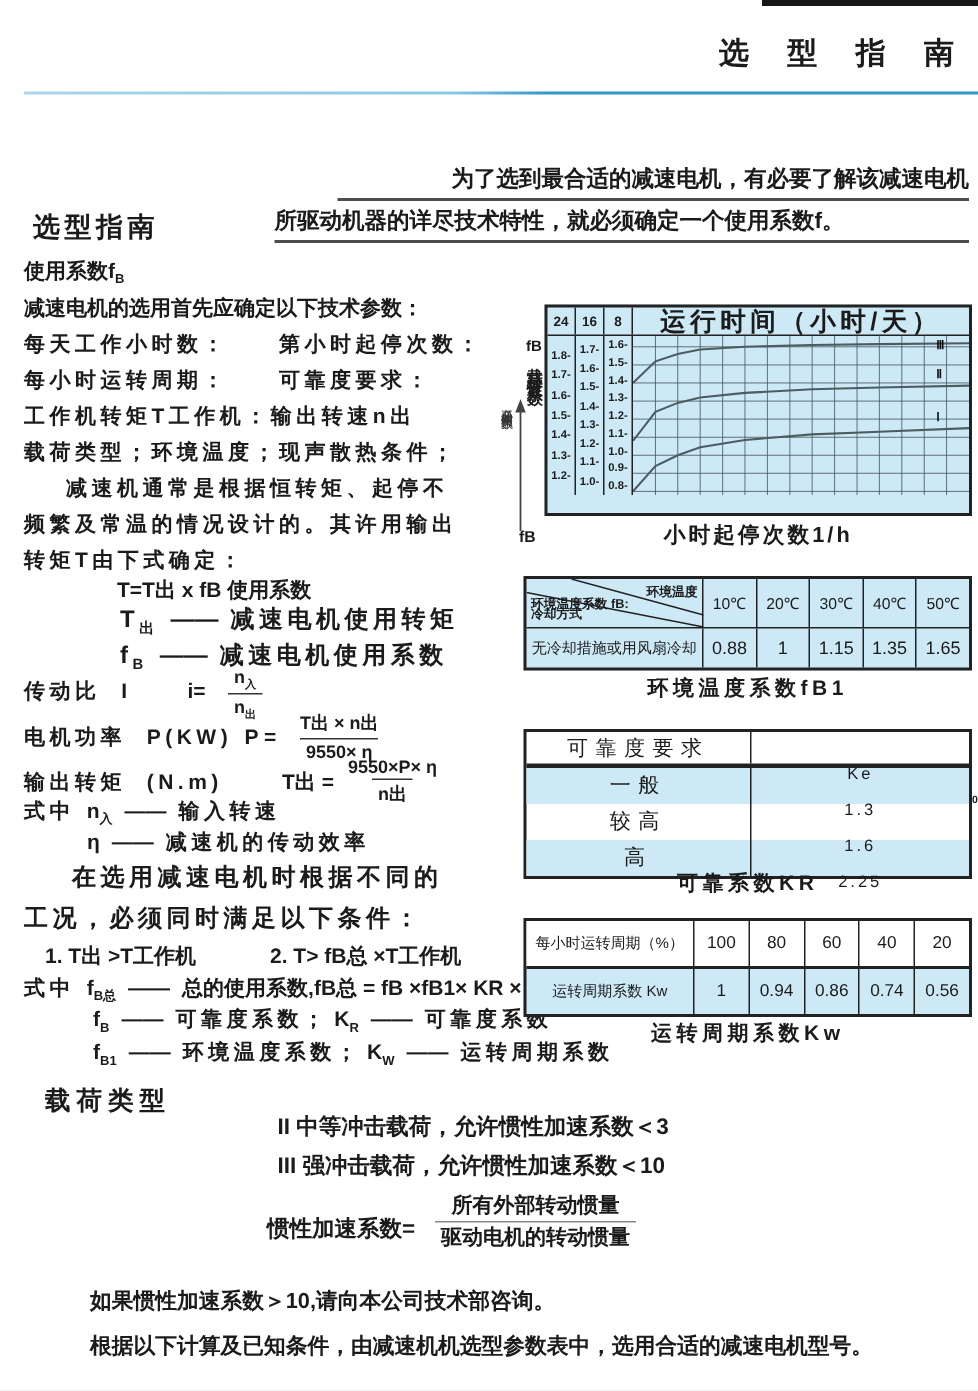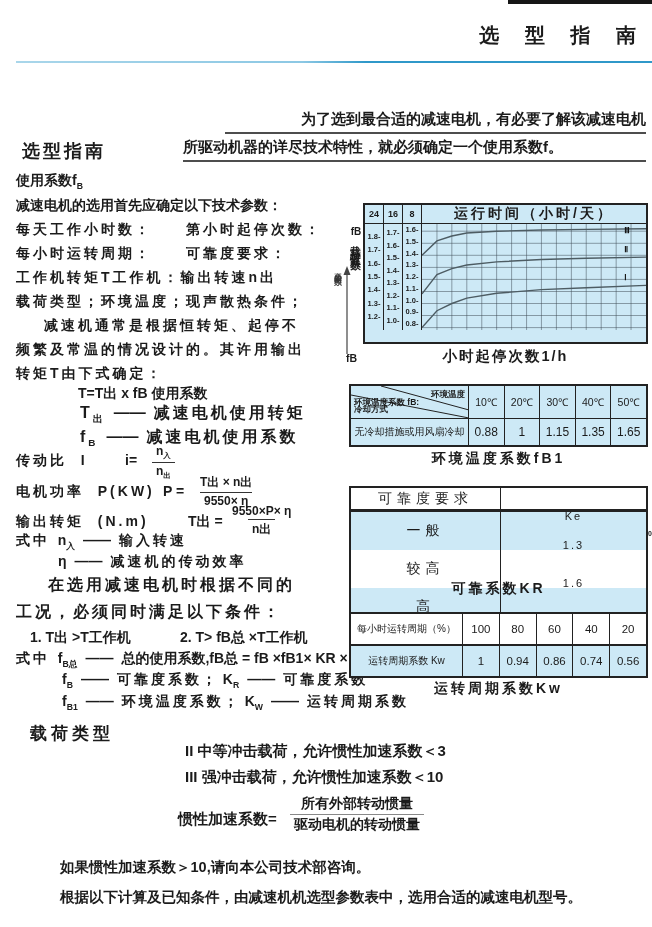--- a/index.html
+++ b/index.html
@@ -28,21 +28,21 @@
   .frac .num{padding:0 4px 1px 4px;}
   .frac .den{border-top:1.5px solid #333;padding:1px 4px 0 4px;}
   .dash{letter-spacing:0;margin:0 8px;}
   
   .ldi{left:185px;font-size:15px;font-weight:bold;white-space:nowrap;}
   
   #chart{left:363px;top:203px;width:285px;height:141px;background:#cde9f6;border:2px solid #222;box-sizing:border-box;}
   #chead{display:flex;height:18px;border-bottom:1.5px solid #222;}
   #chead .hc{width:19px;border-right:1px solid #222;box-sizing:border-box;font-size:9px;font-weight:bold;
              display:flex;align-items:center;justify-content:center;}
-  #chead .ht{flex:1;display:flex;align-items:center;justify-content:center;font-size:14px;font-weight:bold;letter-spacing:3px;}
+  #chead .ht{flex:1;display:flex;align-items:center;justify-content:center;font-size:17px;font-weight:bold;letter-spacing:3px;}
   #cbody{display:flex;height:106px;}
   .ycol{width:19px;border-right:1px solid #222;box-sizing:border-box;display:flex;flex-direction:column;
         justify-content:space-between;align-items:center;font-size:7.5px;font-weight:bold;}
   .ycol span::after{content:"-";}
   #ycol24{padding:8px 0 9px 0;}
   #ycol16{padding:4px 0 5px 0;}
   #ycol8{padding:1px 0 2px 0;}
   #plotwrap{flex:1;position:relative;}
   #plot{position:absolute;left:0;top:0;width:100%;height:100%;}
   #xticks{position:absolute;left:57px;top:325px;width:226px;height:12px;font-size:7px;font-weight:bold;}
@@ -70,21 +70,21 @@
   #tcorner svg{position:absolute;left:0;top:0;}
   #tcorner .ct{position:absolute;right:3px;top:3px;}
   #tcorner .cm{position:absolute;left:3px;top:11px;}
   #tcorner .cb{position:absolute;left:3px;bottom:2px;}
   #ttable .hcell{flex:1;font-size:10.5px;}
   #ttable .lcell{width:118px;font-size:10px;}
   #ttable .vcell{flex:1;font-size:12px;}
   
   #rtable{background:#ffffff;}
   #rtable .hrow{height:21px;border-bottom:3px solid #222;}
-  #rtable .drow{height:38px;justify-content:center;}
+  #rtable .drow{height:24px;justify-content:center;}
   #rtable .lc{width:150px;border-right:1.5px solid #222;font-size:14px;letter-spacing:5px;}
   #rtable .vc{flex:1;font-size:11px;letter-spacing:2px;margin-top:28px;}
   #rtable .blue{background:#cde9f6;}
   
   #ctable .crow1{height:30px;background:#ffffff;}
   #ctable .crow2{height:30px;border-top:2px solid #222;}
   #ctable .clc{width:112px;font-size:10px;}
   #ctable .cvc{flex:1;font-size:11.5px;}
   
   .note{left:60px;font-size:14.5px;font-weight:bold;white-space:nowrap;}

